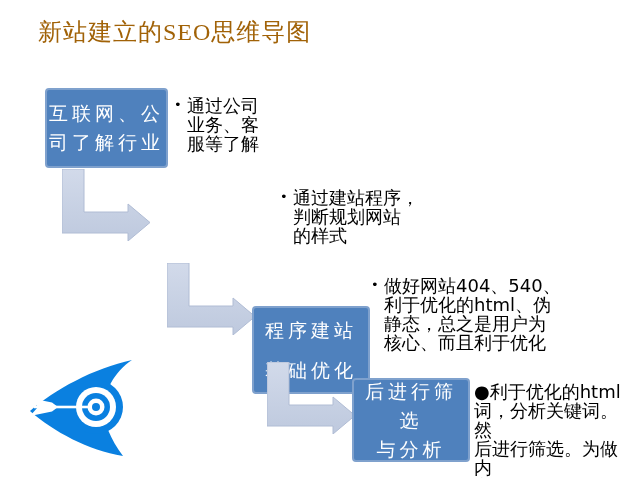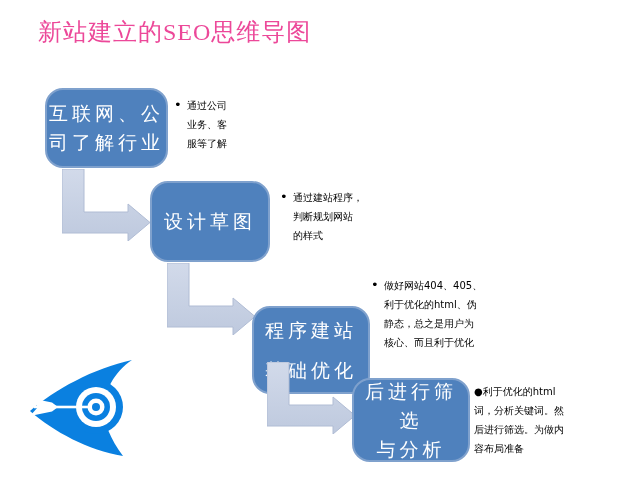--- a/index.html
+++ b/index.html
@@ -3,40 +3,40 @@
 <meta charset="utf-8">
 <style>
   html,body{margin:0;padding:0;background:#fff;}
   .stage{
     position:relative;width:635px;height:478px;background:#ffffff;
     font-family:"DejaVu Sans",sans-serif;overflow:hidden;
   }
   .title{
     position:absolute;left:38px;top:16px;margin:0;
     font-family:"Liberation Serif",serif;font-weight:500;
-    font-size:24px;color:#ec4899;letter-spacing:1px;white-space:nowrap;
+    font-size:24px;color:#a16207;letter-spacing:1px;white-space:nowrap;
   }
   .box{
     position:absolute;box-sizing:border-box;
-    background:#4f81bd;border:2px solid #7fa1cd;border-radius:18px;
+    background:#4f81bd;border:2px solid #7fa1cd;border-radius:4px;
     display:flex;align-items:center;justify-content:center;
     color:#ffffff;text-align:center;
   }
   .box-label{white-space:pre-line;font-size:19px;letter-spacing:4px;line-height:29px;}
   .box1{left:45px;top:88px;width:123px;height:80px;}
   .box2{left:150px;top:181px;width:120px;height:81px;}
   .box3{left:252px;top:274px;width:118px;height:88px;margin-top:32px;}
   .box3 .box-label{line-height:40px;}
   .box4{left:352px;top:378px;width:118px;height:84px;}
   .arrow{position:absolute;width:90px;height:72px;}
   .a1{left:62px;top:169px;}
   .a2{left:167px;top:263px;}
   .a3{left:267px;top:362px;}
   .note{position:absolute;color:#000;}
-  .note-text{white-space:pre-line;font-size:10px;line-height:19px;}
+  .note-text{white-space:pre-line;font-size:18px;line-height:19px;}
   .dot{position:absolute;left:-13px;top:1px;font-size:13px;}
   .note1{left:187px;top:96px;}
   .note2{left:293px;top:188px;}
   .note3{left:384px;top:276px;}
   .note4{left:474px;top:382px;}
   .logo{position:absolute;left:24px;top:356px;width:138px;height:110px;}
 </style>
 </head>
 <body>
 
@@ -58,41 +58,38 @@
   <svg class="arrow a1" viewBox="0 0 90 72">
     <defs>
       <linearGradient id="gA" x1="0" y1="0" x2="0" y2="1">
         <stop offset="0" stop-color="#d2daea"></stop>
         <stop offset="1" stop-color="#bec9de"></stop>
       </linearGradient>
     </defs>
     <polygon points="0,0 22,0 22,43 66,43 66,35 88,53.5 66,72 66,64 0,64" fill="url(#gA)" stroke="#b0bcd4" stroke-width="1"></polygon>
   </svg>
 
-  <div class="box box2">
-    <div class="box-label">设计草图</div>
-  </div>
   <div class="note note2">
     <span class="dot">•</span>
     <div class="note-text">通过建站程序，
 判断规划网站
 的样式</div>
   </div>
 
   <svg class="arrow a2" viewBox="0 0 90 72">
     <polygon points="0,0 22,0 22,43 66,43 66,35 88,53.5 66,72 66,64 0,64" fill="url(#gA)" stroke="#b0bcd4" stroke-width="1"></polygon>
   </svg>
 
   <div class="box box3">
     <div class="box-label">程序建站
 基础优化</div>
   </div>
   <div class="note note3">
     <span class="dot">•</span>
-    <div class="note-text">做好网站404、405、
+    <div class="note-text">做好网站404、540、
 利于优化的html、伪
 静态，总之是用户为
 核心、而且利于优化</div>
   </div>
 
   <svg class="arrow a3" viewBox="0 0 90 72">
     <polygon points="0,0 22,0 22,43 66,43 66,35 88,53.5 66,72 66,64 0,64" fill="url(#gA)" stroke="#b0bcd4" stroke-width="1"></polygon>
   </svg>
 
   <div class="box box4">

